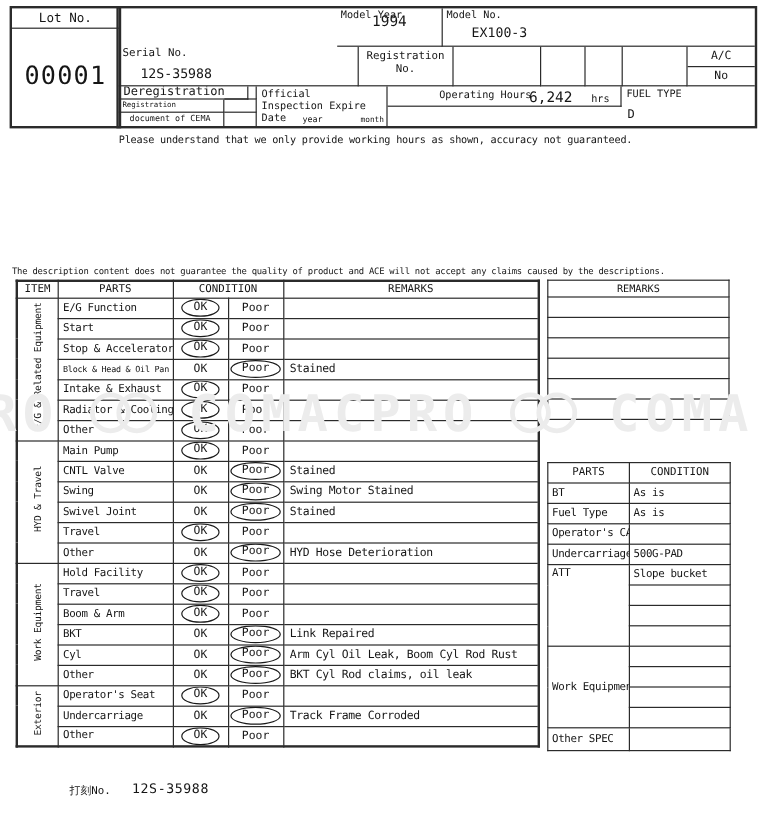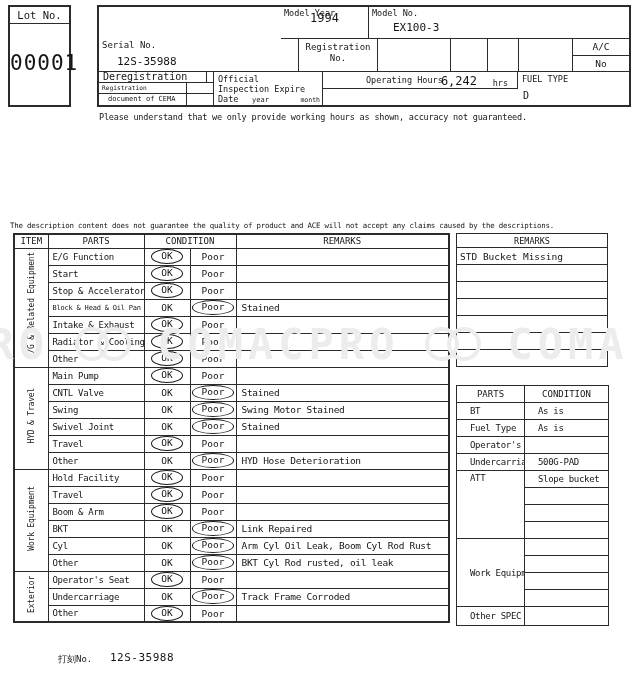--- a/index.html
+++ b/index.html
@@ -3,21 +3,21 @@
 <meta charset="utf-8">
 <style>
   html,body { margin:0; padding:0; background:#fff; }
   #page {
     position:relative; width:640px; height:680px; background:#ffffff;
     font-family:"DejaVu Sans Mono", monospace; color:#151515; overflow:hidden;
   }
   .abs { position:absolute; box-sizing:border-box; }
 
   
-  .lot-box { left:8px; top:5px; width:63px; height:102px; border:2px solid #2b2b2b; }
+  .lot-box { left:8px; top:5px; width:93px; height:102px; border:2px solid #2b2b2b; }
   .lot-label { height:16px; line-height:16px; text-align:center; font-size:10.5px; border-bottom:1.5px solid #2b2b2b; }
   .lot-value { margin-top:27px; text-align:center; font-size:21px; letter-spacing:1px; }
 
   .hdr-table { left:97px; top:5px; width:534px; height:102px; border:2px solid #2b2b2b; }
   .hc { position:absolute; box-sizing:border-box; overflow:hidden; }
   .br { border-right:1px solid #2b2b2b; }
   .bb { border-bottom:1px solid #2b2b2b; }
   .cell-label { position:absolute; left:3px; top:1px; font-size:8.5px; white-space:nowrap; }
   .val { font-size:11px; white-space:nowrap; }
 
@@ -38,21 +38,21 @@
   .cond { text-align:center; font-size:9.5px; }
   .oval { display:inline-block; border:1.6px solid #1a1a1a; border-radius:50%; padding:0 9px; height:13px; line-height:12px; }
   .remark { font-size:9.5px; letter-spacing:-0.3px; padding-left:5px; text-align:left; white-space:nowrap; }
 
   #rpanel { left:456px; top:233px; width:152px; border:1.5px solid #2b2b2b; }
   #rpanel th { height:14px; font-size:8.5px; }
   #rpanel td { height:17px; font-size:9.5px; padding-left:3px; text-align:left; white-space:nowrap; }
 
   #spanel { left:456px; top:385px; width:152px; border:1.5px solid #2b2b2b; }
   #spanel th { height:17px; font-size:9px; }
-  #spanel td { height:17px; font-size:9px; letter-spacing:-0.3px; padding-left:13px; text-align:left; white-space:nowrap; vertical-align:middle; }
+  #spanel td { height:17px; font-size:9px; letter-spacing:-0.3px; padding-left:3px; text-align:left; white-space:nowrap; vertical-align:middle; }
   #spanel td.top { vertical-align:top; padding-top:2px; }
   #spanel tr.tall td { height:19px; }
 
   
   .stamp-label { left:58px; top:653px; font-size:9px; }
   .stamp-value { left:110px; top:651px; font-size:11px; letter-spacing:0.5px; }
 
   
   .watermark { left:0; top:314px; width:640px; height:60px; display:flex; align-items:center;
                gap:26px; pointer-events:none; color:#ececec; overflow:hidden; white-space:nowrap; }
@@ -248,21 +248,21 @@
         <tr>
       <td class="part">Cyl</td>
       <td class="cond ok"><span>OK</span></td>
       <td class="cond poor"><span class="oval">Poor</span></td>
       <td class="remark">Arm Cyl Oil Leak, Boom Cyl Rod Rust</td>
     </tr>
         <tr>
       <td class="part">Other</td>
       <td class="cond ok"><span>OK</span></td>
       <td class="cond poor"><span class="oval">Poor</span></td>
-      <td class="remark">BKT Cyl Rod rusted, oil leak</td>
+      <td class="remark">BKT Cyl Rod claims, oil leak</td>
     </tr>
         <tr>
       <td class="item-cell" rowspan="3"><span class="vtext">Exterior</span></td>
           <td class="part">Operator's Seat</td>
       <td class="cond ok"><span class="oval">OK</span></td>
       <td class="cond poor"><span>Poor</span></td>
       <td class="remark"></td>
     </tr>
         <tr>
       <td class="part">Undercarriage</td>
@@ -279,23 +279,20 @@
       </tbody>
   </table>
 
   <table class="abs" id="rpanel">
     <thead>
       <tr>
           <th>REMARKS</th>
         </tr>
     </thead>
     <tbody>
-        <tr>
-          <td>STD Bucket Missing</td>
-        </tr>
         <tr>
           <td></td>
         </tr>
         <tr>
           <td></td>
         </tr>
         <tr>
           <td></td>
         </tr>
         <tr>

